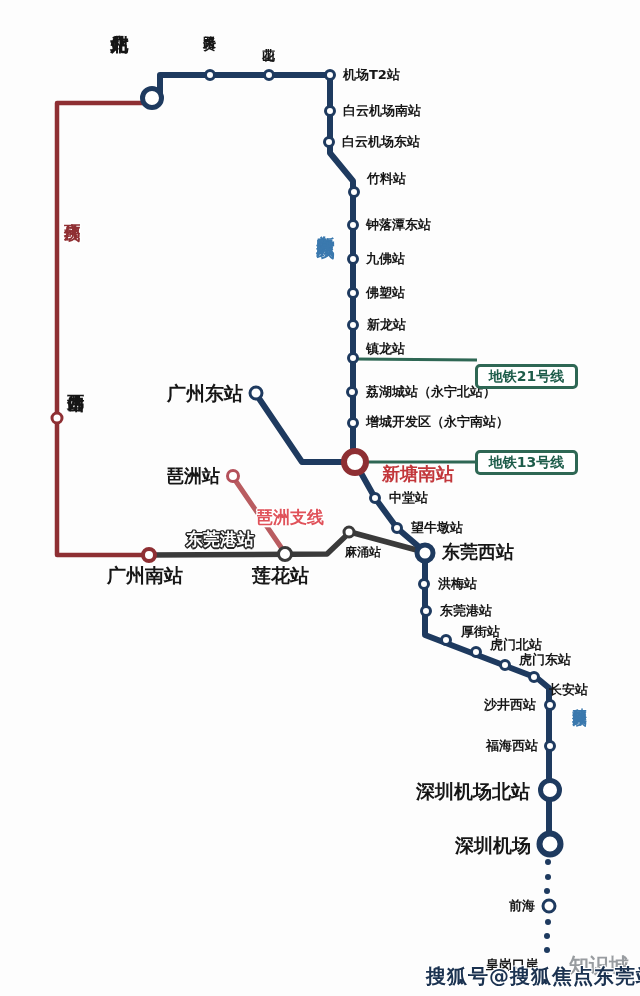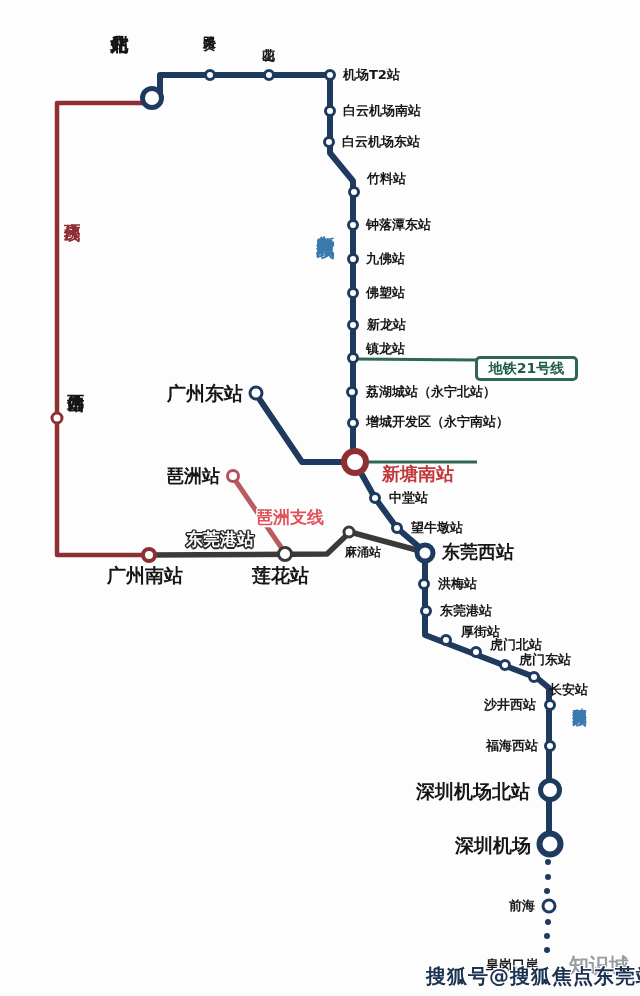--- a/index.html
+++ b/index.html
@@ -45,21 +45,21 @@
   .pink-t{color:#e0525a;}
   .wm-big{font-size:20px;color:#1b3250;letter-spacing:1px;z-index:5;
     text-shadow:-1px -1px 0 #fff,1px -1px 0 #fff,-1px 1px 0 #fff,1px 1px 0 #fff;}
   .wm-gray{font-size:20px;color:#8e9296;opacity:.9;z-index:5;}
   .mbox{
     position:absolute;box-sizing:border-box;width:103px;height:25px;
     border:3px solid #2e6754;border-radius:5px;background:#fff;
     color:#1d5c4a;font-weight:bold;font-size:14px;
     display:flex;align-items:center;justify-content:center;z-index:3;
   }
-  #mbox21{left:475px;top:356px;}
+  #mbox21{left:475px;top:364px;}
   #mbox13{left:475px;top:450px;}
 </style>
 </head>
 <body>
 
 <div id="map">
 
   <svg id="rails" width="640" height="996" viewBox="0 0 640 996">
 
     <path d="M152,103 L57,103 L57,555 L148,555" fill="none" stroke="#8e2f33" stroke-width="4.5" stroke-linejoin="round" stroke-linecap="round"></path>
@@ -82,20 +82,23 @@
         <circle cx="548" cy="877" r="3"></circle>
       <circle cx="547" cy="891" r="3"></circle>
         <circle cx="548" cy="922" r="3"></circle>
       <circle cx="547" cy="936" r="3"></circle>
         <circle cx="547" cy="950" r="3"></circle>
     </g>
   </svg>
 
   <div class="mbox" id="mbox21">
     <span>地铁21号线</span>
+  </div>
+  <div class="mbox" id="mbox13">
+    <span>地铁13号线</span>
   </div>
 
 <div class="cir c-b2-navy" style="left: 152px; top: 98px;"></div>
     <div class="lbl l-b18 v" style="left: 110px; top: 20px;">广州北站</div>
     <div class="cir c-s-navy" style="left: 210px; top: 75px;"></div>
     <div class="lbl l-s v" style="left: 202px; top: 26px;">天贵路</div>
     <div class="cir c-s-navy" style="left: 269px; top: 75px;"></div>
     <div class="lbl l-s v" style="left: 261px; top: 38px;">花山</div>
     <div class="cir c-s-navy" style="left: 330px; top: 75px;"></div>
     <div class="lbl l-s" style="left: 343px; top: 68px;">机场T2站</div>

